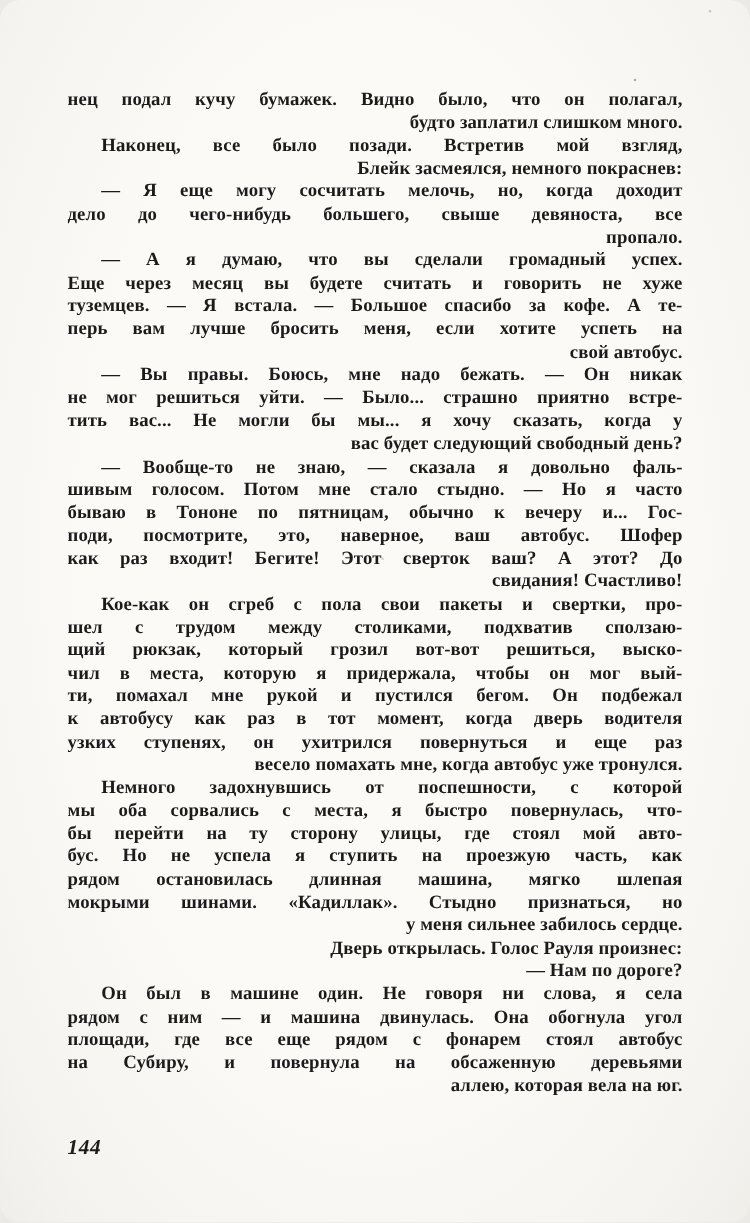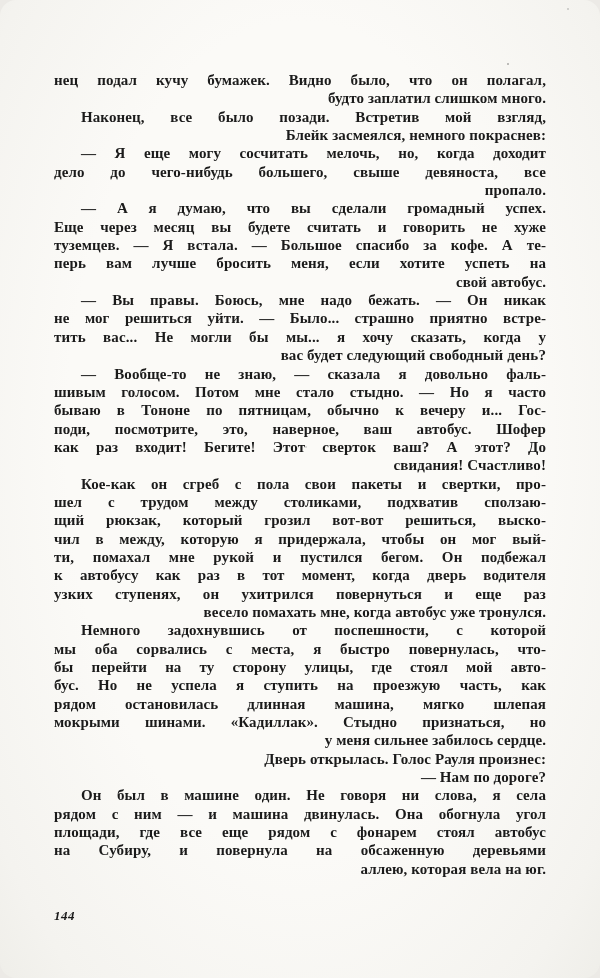--- a/index.html
+++ b/index.html
@@ -47,21 +47,21 @@
   .line.indent {
     text-indent: 27px;
   }
   .page-number {
     position: absolute;
     left: 54px;
     top: 908px;
     font-family: "Liberation Serif", serif;
     font-weight: bold;
     font-style: italic;
-    font-size: 13px;
+    font-size: 17px;
     letter-spacing: 0.5px;
     color: #1b1b1b;
   }
   .speck {
     position: absolute;
     border-radius: 50%;
     background: #6a6a66;
   }
   .speck.s1 { left: 507px; top: 63px; width: 2px; height: 2px; opacity: 0.55; }
   .speck.s2 { left: 567px; top: 8px;  width: 2px; height: 2px; opacity: 0.35; }
@@ -94,21 +94,21 @@
       <div class="line last">вас будет следующий свободный день?</div>
       <div class="line just indent">— Вообще-то не знаю, — сказала я довольно фаль-</div>
       <div class="line just">шивым голосом. Потом мне стало стыдно. — Но я часто</div>
       <div class="line just">бываю в Тононе по пятницам, обычно к вечеру и... Гос-</div>
       <div class="line just">поди, посмотрите, это, наверное, ваш автобус. Шофер</div>
       <div class="line just">как раз входит! Бегите! Этот сверток ваш? А этот? До</div>
       <div class="line last">свидания! Счастливо!</div>
       <div class="line just indent">Кое-как он сгреб с пола свои пакеты и свертки, про-</div>
       <div class="line just">шел с трудом между столиками, подхватив сползаю-</div>
       <div class="line just">щий рюкзак, который грозил вот-вот решиться, выско-</div>
-      <div class="line just">чил в между, которую я придержала, чтобы он мог вый-</div>
+      <div class="line just">чил в места, которую я придержала, чтобы он мог вый-</div>
       <div class="line just">ти, помахал мне рукой и пустился бегом. Он подбежал</div>
       <div class="line just">к автобусу как раз в тот момент, когда дверь водителя</div>
       <div class="line just">узких ступенях, он ухитрился повернуться и еще раз</div>
       <div class="line last">весело помахать мне, когда автобус уже тронулся.</div>
       <div class="line just indent">Немного задохнувшись от поспешности, с которой</div>
       <div class="line just">мы оба сорвались с места, я быстро повернулась, что-</div>
       <div class="line just">бы перейти на ту сторону улицы, где стоял мой авто-</div>
       <div class="line just">бус. Но не успела я ступить на проезжую часть, как</div>
       <div class="line just">рядом остановилась длинная машина, мягко шлепая</div>
       <div class="line just">мокрыми шинами. «Кадиллак». Стыдно признаться, но</div>

